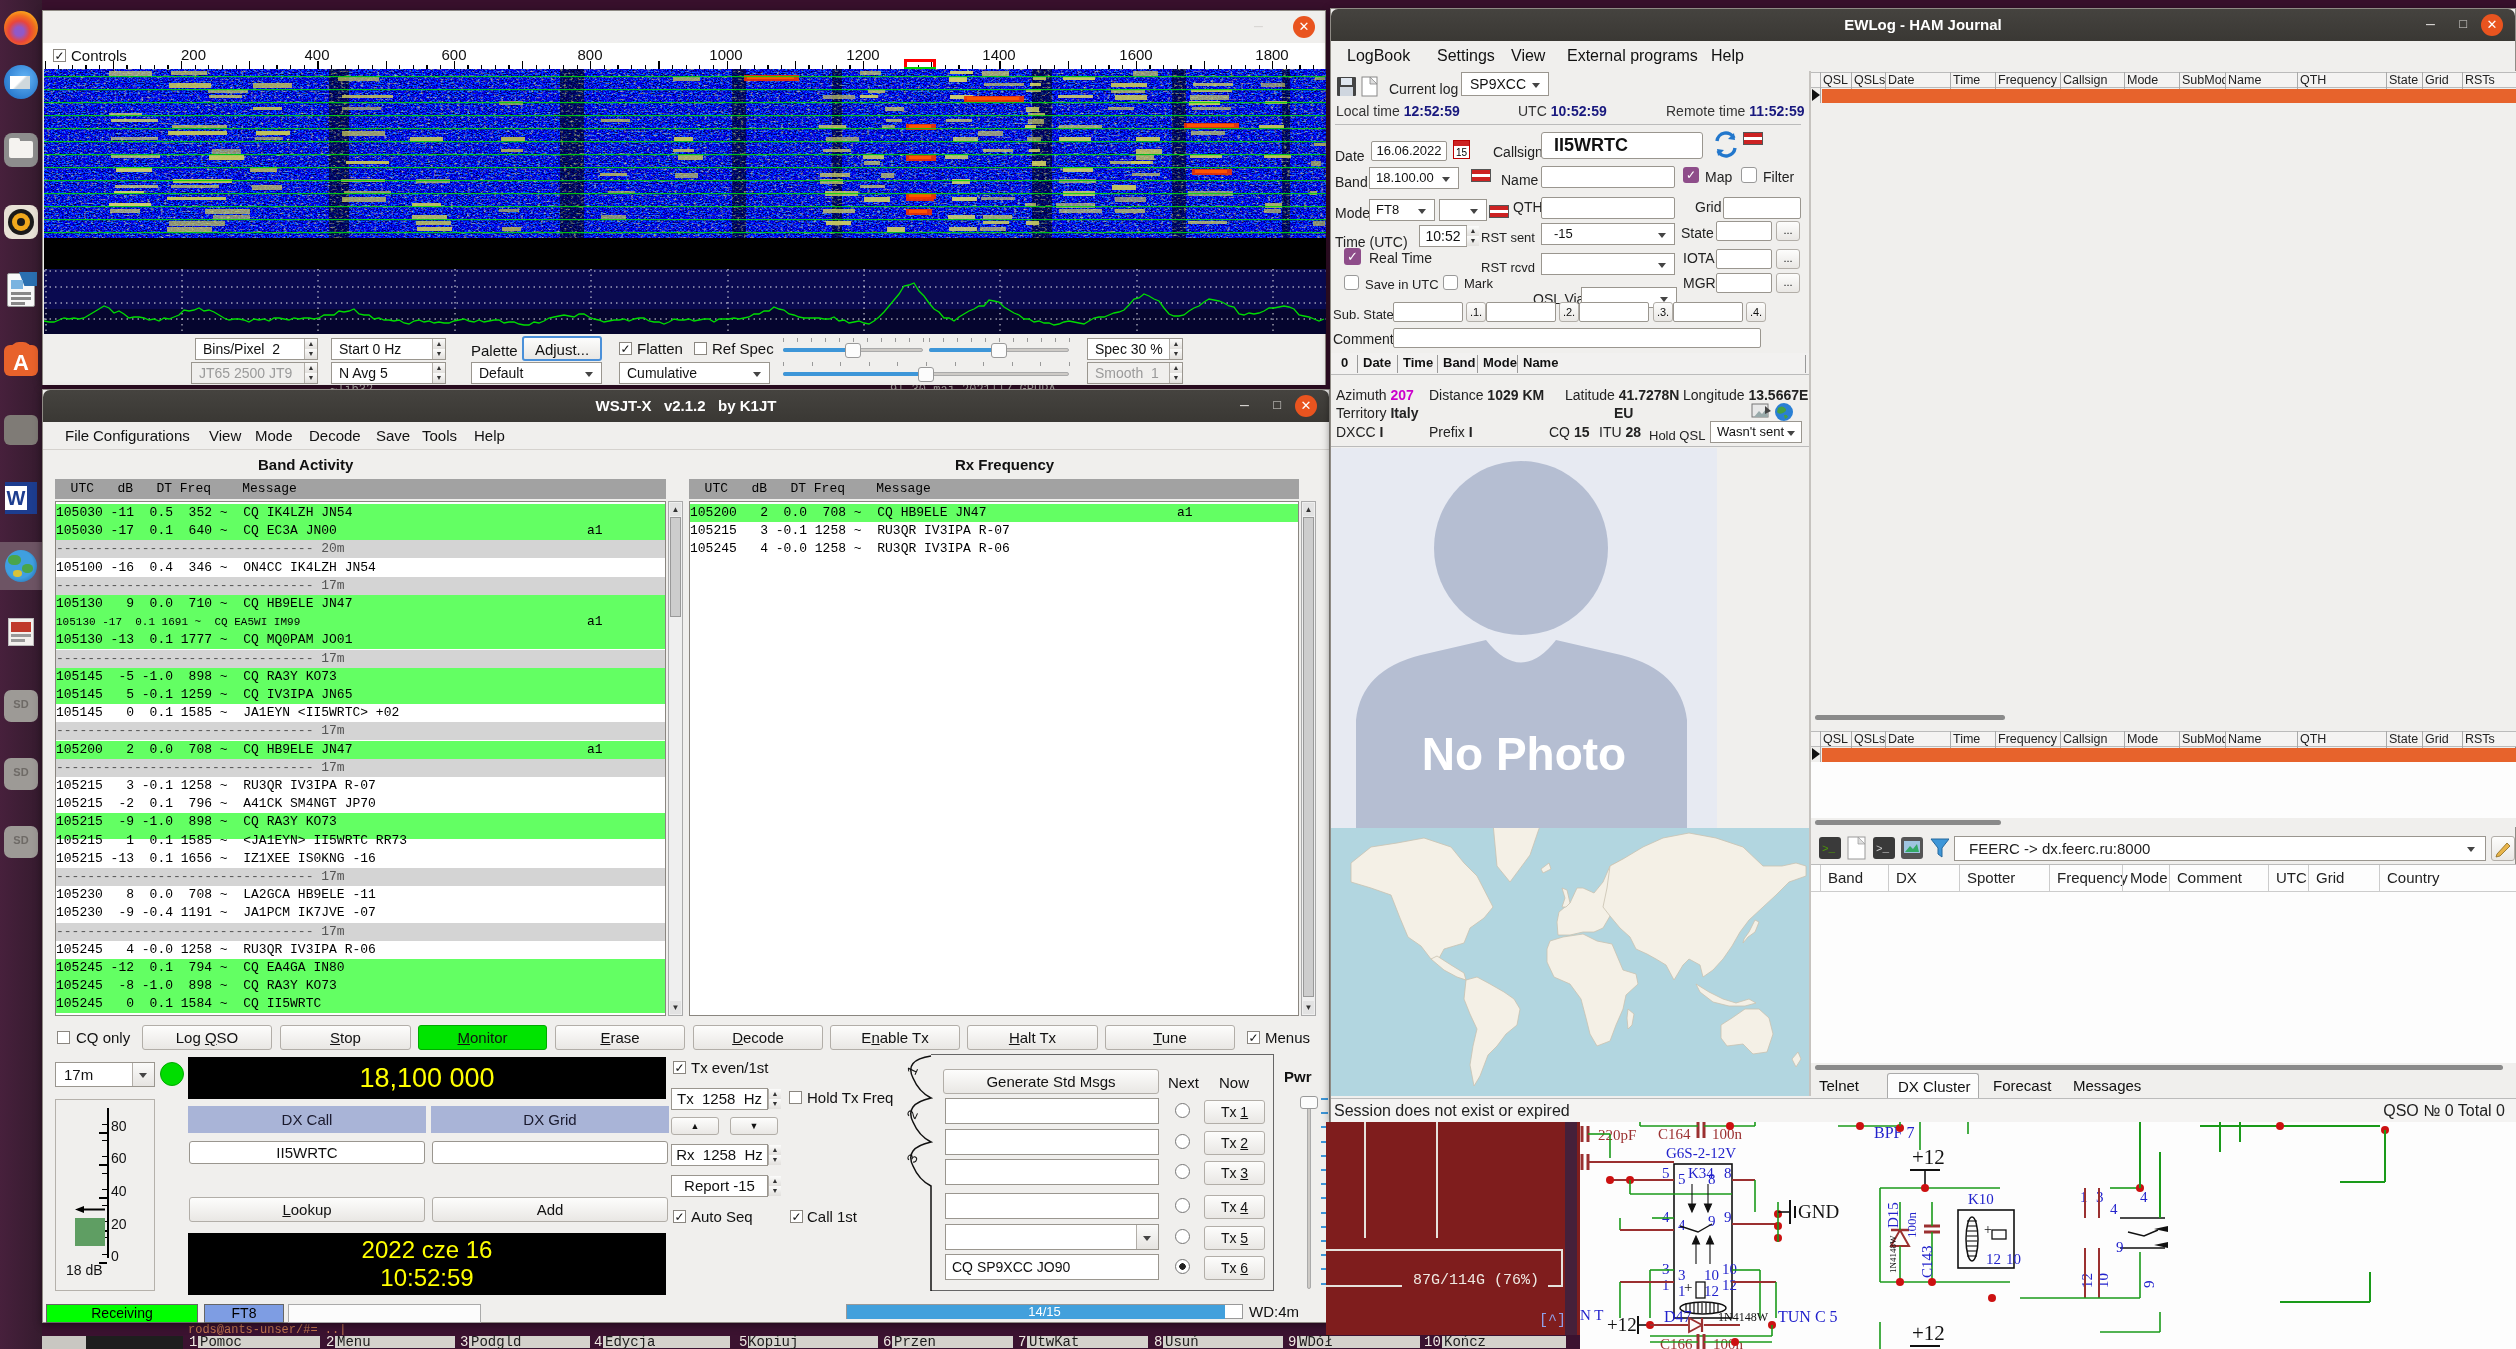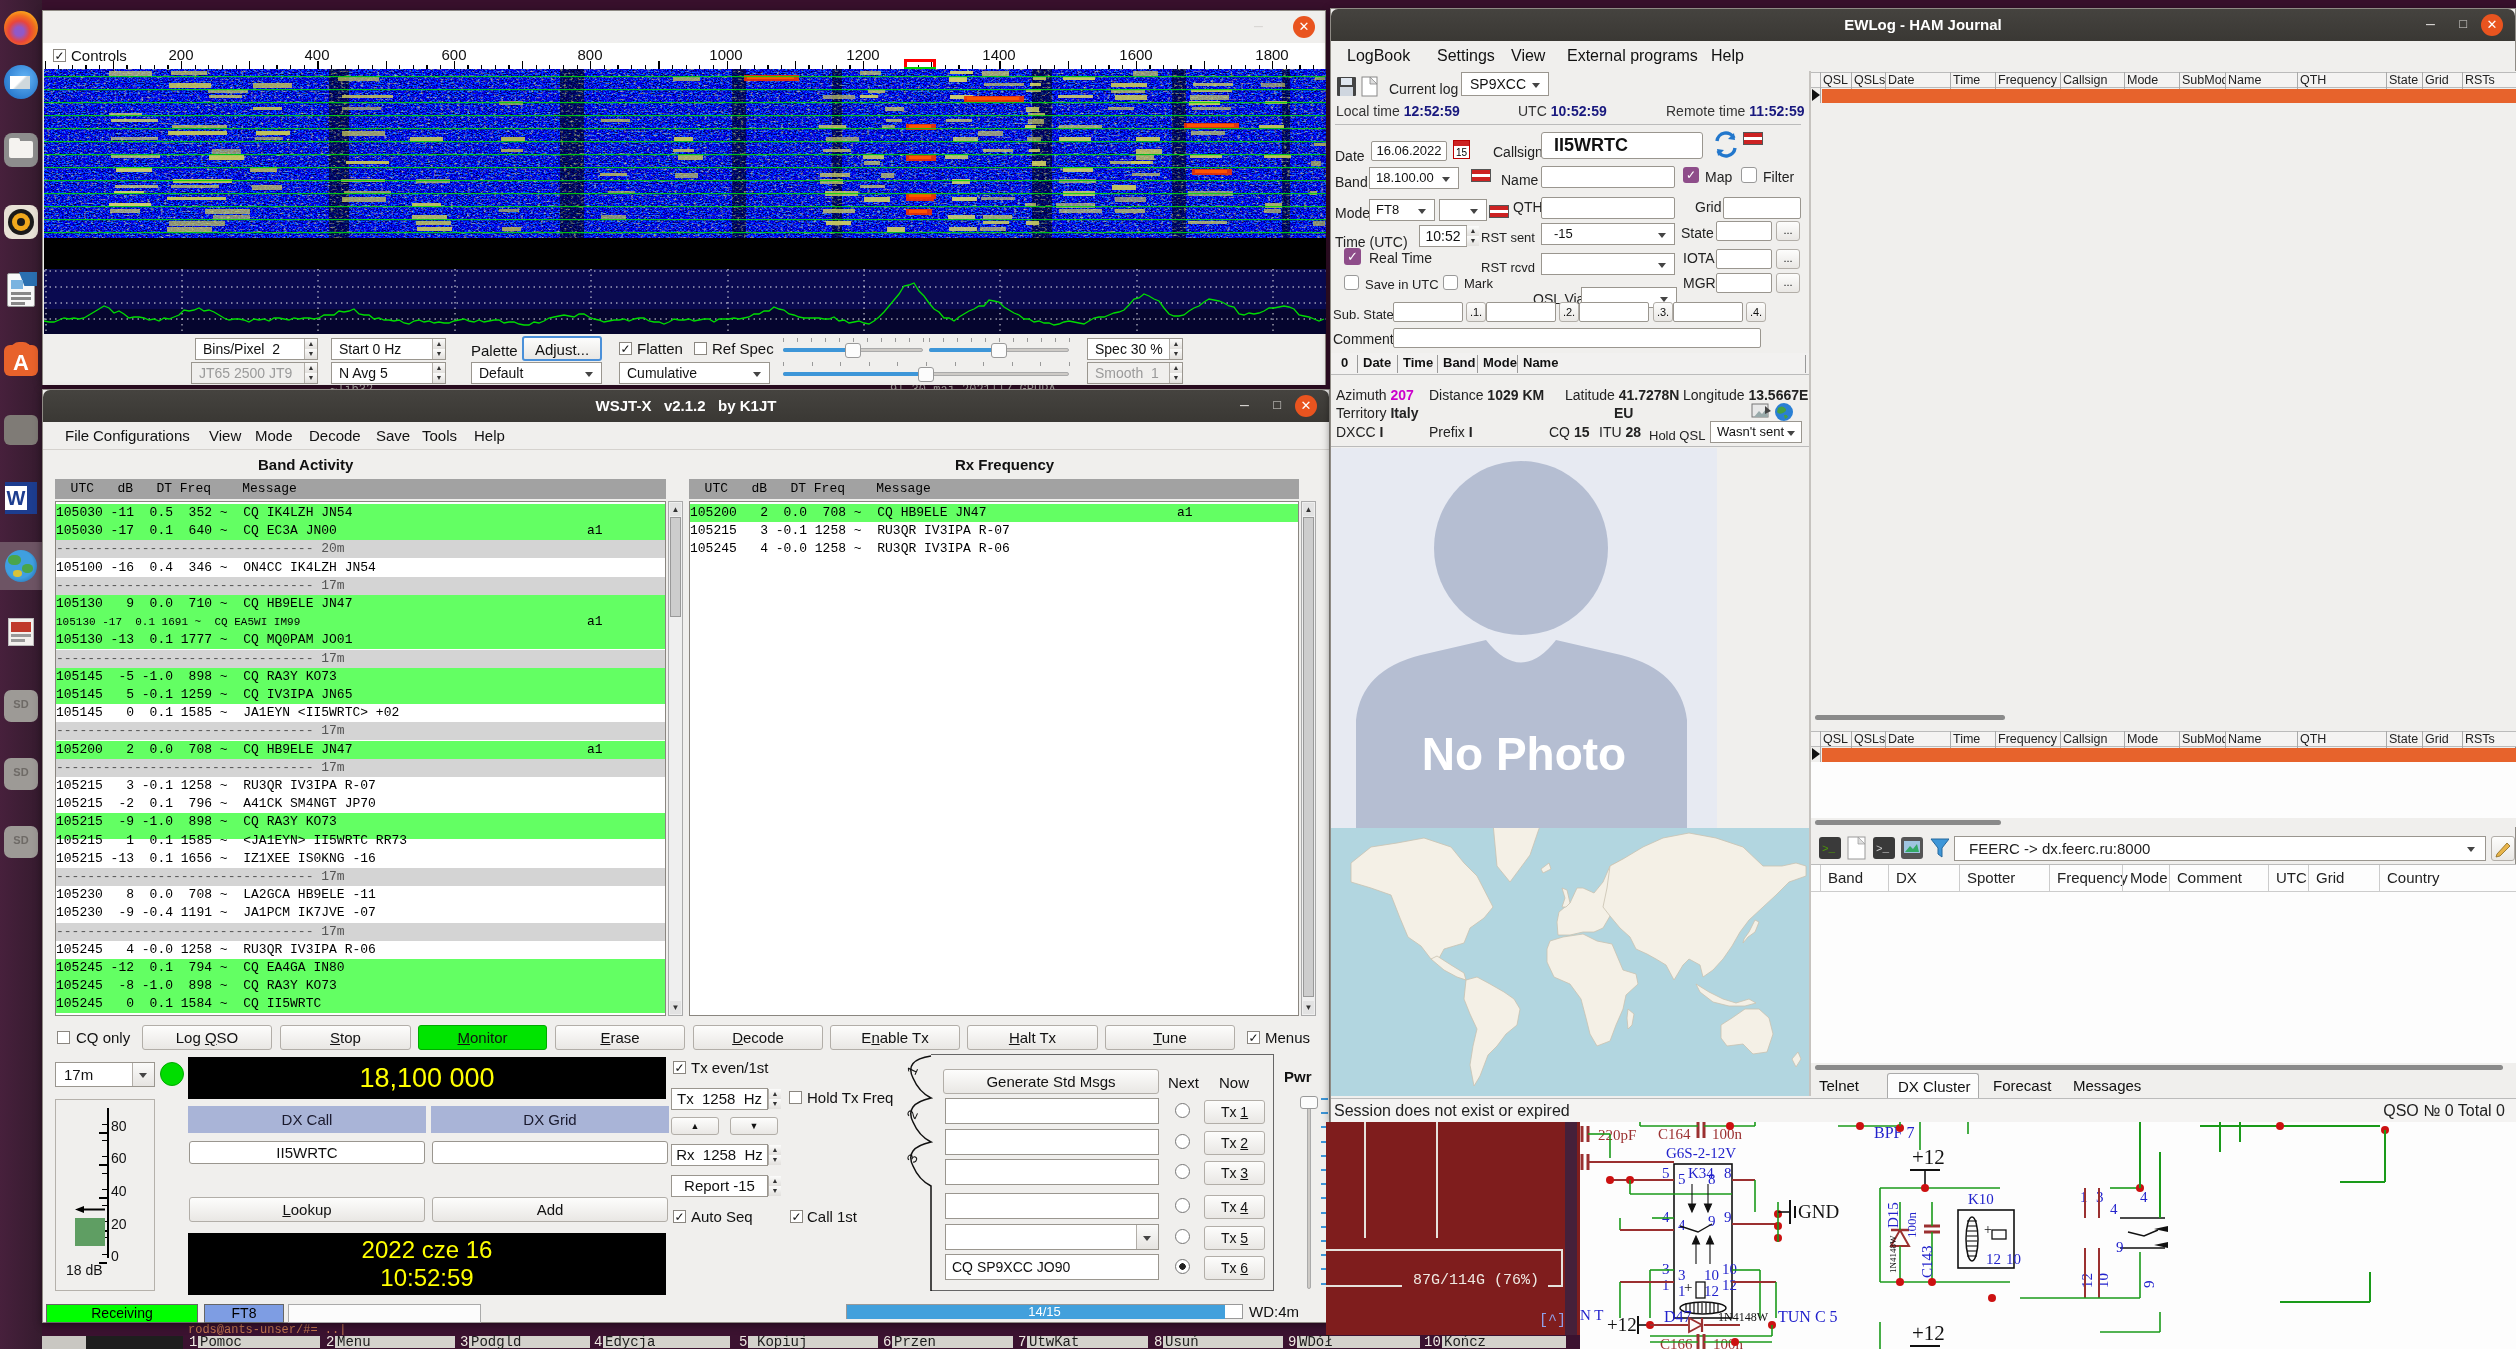--- a/index.html
+++ b/index.html
@@ -100,21 +100,21 @@
       <div class="abs" style="left:1px;top:2px;width:34px;height:32px;border-radius:7px;background:#9d9a96"></div>
       <div class="abs" style="left:7px;top:10px;width:22px;height:16px;color:#6e6a66;font-size:11px;font-weight:bold;text-align:center">SD</div>
     </div>
 </div>
 <div class="win" style="left:42px;top:10px;width:1284px;height:375px">
 <div class="tbbtn" style="right:62px">–</div>
     <div class="close" style="right:10px">✕</div>
 <div class="abs" style="left:0;top:32px;width:1282px;height:26px;background:#fff">
 <div class="cb" style="left:10px;top:6px">✓</div>
       <div class="lab" style="left:28px;top:4px">Controls</div>
-<div class="lab" style="left:113px;top:3px;width:50px;text-align:center;font-size:15px">200</div>
+<div class="lab" style="left:113px;top:3px;width:50px;text-align:right;font-size:15px">200</div>
 <div class="lab" style="left:249px;top:3px;width:50px;text-align:center;font-size:15px">400</div>
 <div class="lab" style="left:386px;top:3px;width:50px;text-align:center;font-size:15px">600</div>
 <div class="lab" style="left:522px;top:3px;width:50px;text-align:center;font-size:15px">800</div>
 <div class="lab" style="left:658px;top:3px;width:50px;text-align:center;font-size:15px">1000</div>
 <div class="lab" style="left:795px;top:3px;width:50px;text-align:center;font-size:15px">1200</div>
 <div class="lab" style="left:931px;top:3px;width:50px;text-align:center;font-size:15px">1400</div>
 <div class="lab" style="left:1068px;top:3px;width:50px;text-align:center;font-size:15px">1600</div>
 <div class="lab" style="left:1204px;top:3px;width:50px;text-align:center;font-size:15px">1800</div>
 <div class="abs" style="left:1.5px;top:18px;width:1.3px;height:8px;background:#000"></div>
       <div class="abs" style="left:15.1px;top:22px;width:1.3px;height:4px;background:#000"></div>
@@ -1192,21 +1192,21 @@
 <div class="abs" style="left:183px;top:1335px;width:1397px;height:14px;background:#3b1230">
 <div class="abs mono" style="left:6px;top:0;font-size:14px;line-height:14px;color:#efe9e2">1</div>
 <div class="abs mono" style="left:15px;top:1px;width:122px;height:12px;background:#d4d2cc;font-size:14px;line-height:12px;color:#1a1a1a;padding-left:2px">Pomoc</div>
 <div class="abs mono" style="left:143px;top:0;font-size:14px;line-height:14px;color:#efe9e2">2</div>
 <div class="abs mono" style="left:152px;top:1px;width:120px;height:12px;background:#d4d2cc;font-size:14px;line-height:12px;color:#1a1a1a;padding-left:2px">Menu</div>
 <div class="abs mono" style="left:277px;top:0;font-size:14px;line-height:14px;color:#efe9e2">3</div>
 <div class="abs mono" style="left:286px;top:1px;width:121px;height:12px;background:#d4d2cc;font-size:14px;line-height:12px;color:#1a1a1a;padding-left:2px">Podgld</div>
 <div class="abs mono" style="left:411px;top:0;font-size:14px;line-height:14px;color:#efe9e2">4</div>
 <div class="abs mono" style="left:420px;top:1px;width:127px;height:12px;background:#d4d2cc;font-size:14px;line-height:12px;color:#1a1a1a;padding-left:2px">Edycja</div>
 <div class="abs mono" style="left:556px;top:0;font-size:14px;line-height:14px;color:#efe9e2">5</div>
-<div class="abs mono" style="left:565px;top:1px;width:130px;height:12px;background:#d4d2cc;font-size:14px;line-height:12px;color:#1a1a1a;padding-left:9px">Kopiuj</div>
+<div class="abs mono" style="left:565px;top:1px;width:130px;height:12px;background:#d4d2cc;font-size:14px;line-height:12px;color:#1a1a1a;padding-left:0">Kopiuj</div>
 <div class="abs mono" style="left:700px;top:0;font-size:14px;line-height:14px;color:#efe9e2">6</div>
 <div class="abs mono" style="left:709px;top:1px;width:121px;height:12px;background:#d4d2cc;font-size:14px;line-height:12px;color:#1a1a1a;padding-left:2px">Przen</div>
 <div class="abs mono" style="left:835px;top:0;font-size:14px;line-height:14px;color:#efe9e2">7</div>
 <div class="abs mono" style="left:844px;top:1px;width:121px;height:12px;background:#d4d2cc;font-size:14px;line-height:12px;color:#1a1a1a;padding-left:2px">UtwKat</div>
 <div class="abs mono" style="left:971px;top:0;font-size:14px;line-height:14px;color:#efe9e2">8</div>
 <div class="abs mono" style="left:980px;top:1px;width:120px;height:12px;background:#d4d2cc;font-size:14px;line-height:12px;color:#1a1a1a;padding-left:2px">Usuń</div>
 <div class="abs mono" style="left:1105px;top:0;font-size:14px;line-height:14px;color:#efe9e2">9</div>
 <div class="abs mono" style="left:1114px;top:1px;width:123px;height:12px;background:#d4d2cc;font-size:14px;line-height:12px;color:#1a1a1a;padding-left:2px">WDół</div>
 <div class="abs mono" style="left:1241px;top:0;font-size:14px;line-height:14px;color:#efe9e2">10</div>
 <div class="abs mono" style="left:1259px;top:1px;width:124px;height:12px;background:#d4d2cc;font-size:14px;line-height:12px;color:#1a1a1a;padding-left:2px">Kończ</div>

